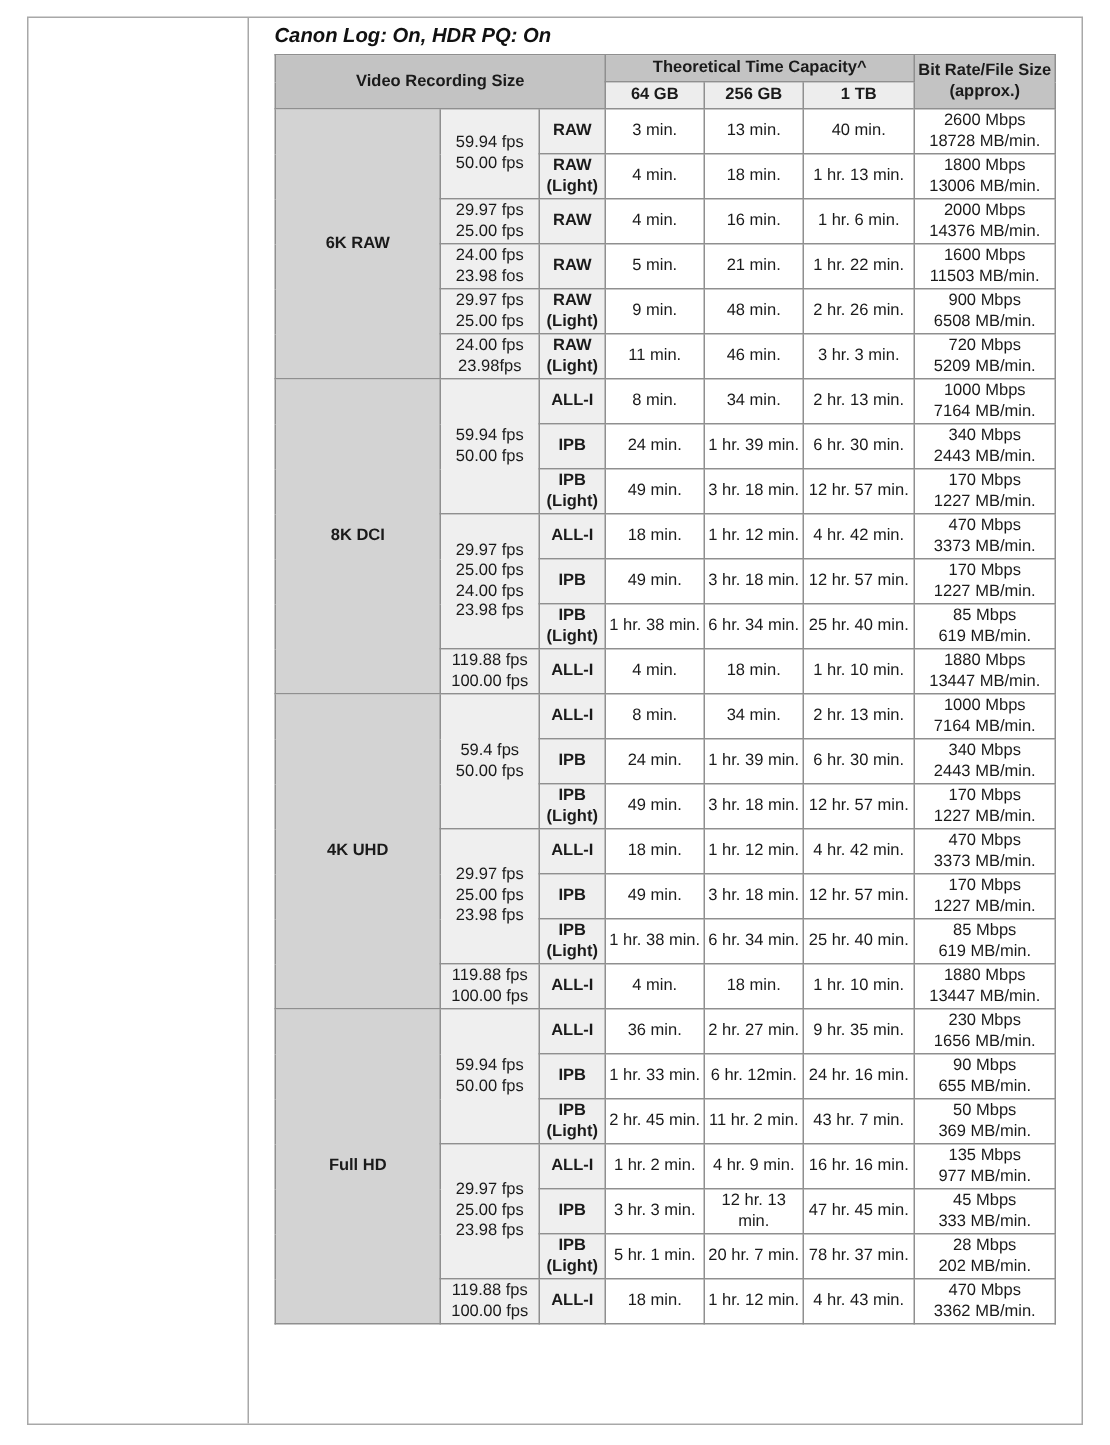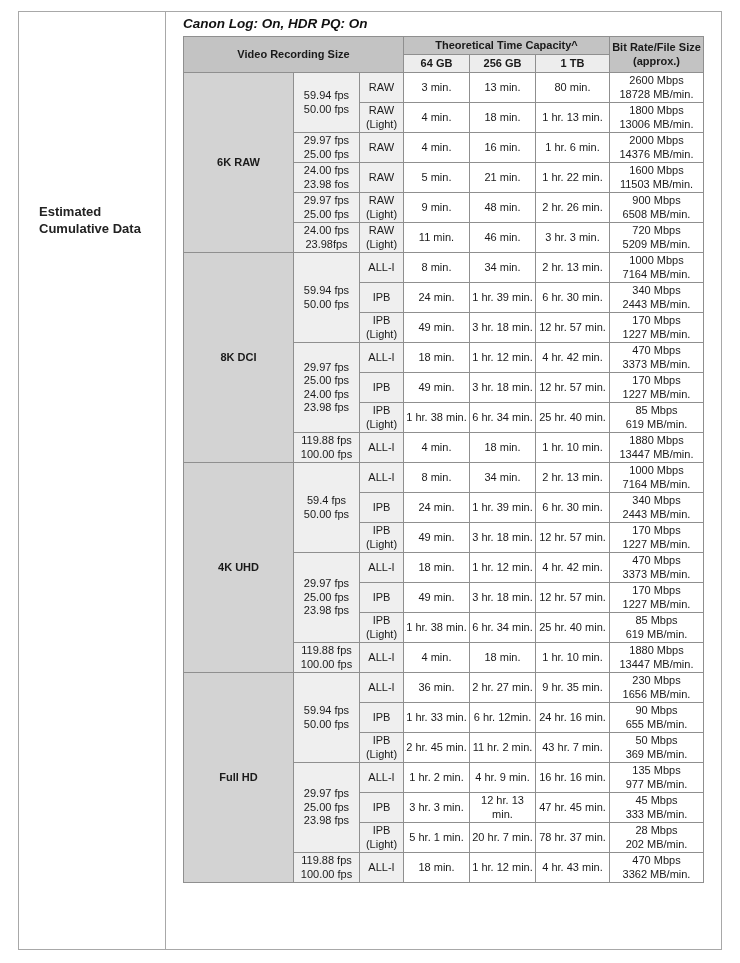--- a/index.html
+++ b/index.html
@@ -33,34 +33,30 @@
     border:1px solid var(--border, #8f8f8f);
     text-align:center;vertical-align:middle;
     padding:1px 2px;line-height:13.5px;
     overflow:hidden;
   }
   .spec-table thead tr{height:18px;}
   .hdr{background:var(--header_bg,#c3c3c3);font-weight:bold;}
   .subhdr{background:var(--subheader_bg,#ededed);font-weight:bold;}
   .size-cell{background:var(--size_col_bg,#d3d3d3);font-weight:bold;}
   .fps-cell{background:var(--group_col_bg,#efefef);font-weight:normal;}
-  .comp-cell{background:var(--group_col_bg,#efefef);font-weight:normal;}
+  .comp-cell{background:var(--group_col_bg,#efefef);font-weight:bold;}
   .time-cell{background:#fff;}
   .rate-cell{background:#fff;}
 </style>
 </head>
 <body>
 
 <div class="page-frame">
   <div class="column-divider"></div>
 
-  <div class="left-label">
-    <span>Estimated</span><br>
-    <span>Cumulative Data</span>
-  </div>
 
   <div class="content-title">Canon Log: On, HDR PQ: On</div>
 
   <table class="spec-table">
     <colgroup>
       <col style="width:110px">
         <col style="width:66px">
         <col style="width:44px">
       <col style="width:66px">
         <col style="width:66px">
@@ -82,21 +78,21 @@
         <th class="subhdr">1 TB</th>
       </tr>
     </thead>
     <tbody>
         <tr>
           <td class="size-cell" rowspan="6">6K RAW</td>
           <td class="fps-cell" rowspan="2">59.94 fps<br>50.00 fps</td>
           <td class="comp-cell">RAW</td>
           <td class="time-cell">3 min.</td>
           <td class="time-cell">13 min.</td>
-          <td class="time-cell">80 min.</td>
+          <td class="time-cell">40 min.</td>
           <td class="rate-cell">2600 Mbps<br>18728 MB/min.</td>
         </tr>
         <tr>
           <td class="comp-cell">RAW<br>(Light)</td>
           <td class="time-cell">4 min.</td>
           <td class="time-cell">18 min.</td>
           <td class="time-cell">1 hr. 13 min.</td>
           <td class="rate-cell">1800 Mbps<br>13006 MB/min.</td>
         </tr>
         <tr>

